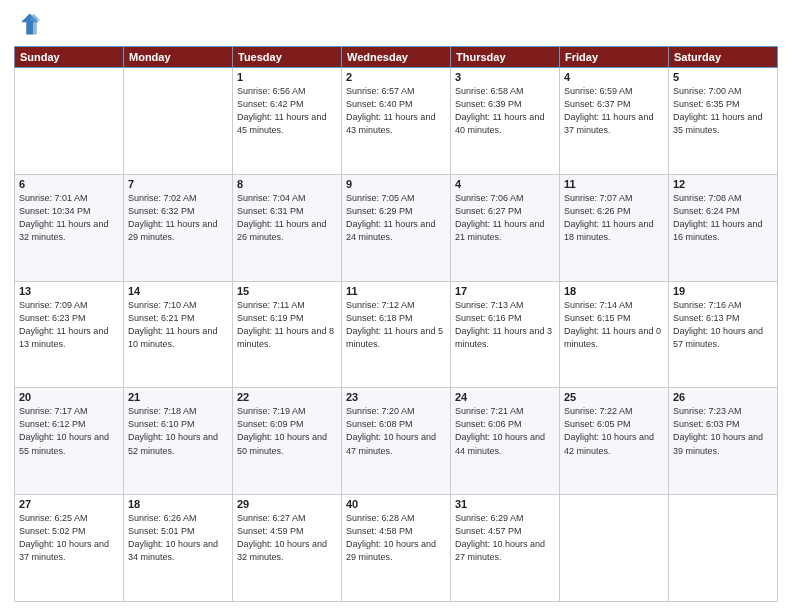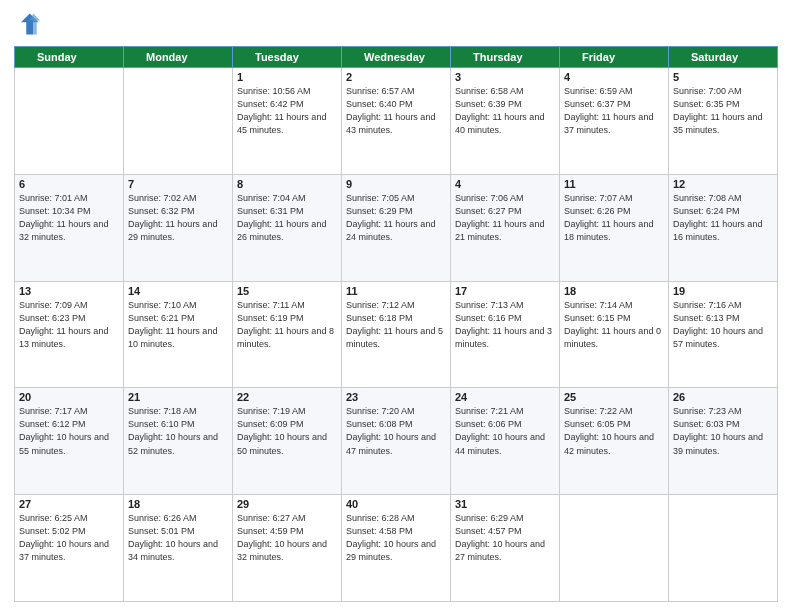--- a/index.html
+++ b/index.html
@@ -56,25 +56,25 @@
       margin-top: 2px;
     }
     .calendar {
       flex: 1;
       border: 1px solid #ccc;
       border-collapse: collapse;
       width: 100%;
       table-layout: fixed;
     }
     .calendar th {
-      background: #15803d;
+      background: #7f1d1d;
       color: #fff;
       font-size: 11px;
       font-weight: bold;
-      padding: 4px 22px;
+      padding: 4px 5px;
       border: 1px solid #5a9ad0;
       text-align: left;
     }
     .calendar td {
       border: 1px solid #ccc;
       vertical-align: top;
       padding: 3px 4px;
       font-size: 9.5px;
       color: #333;
       height: 85px;
@@ -134,21 +134,21 @@
           <th>Friday</th>
           <th>Saturday</th>
         </tr>
     </thead>
     <tbody id="calendar-body">
     <tr>
           <td class="empty-cell"></td>
           <td class="empty-cell"></td>
           <td>
             <span class="day-num">1</span>
-            <div class="day-info">Sunrise: 10:56 AM
+            <div class="day-info">Sunrise: 6:56 AM
 Sunset: 6:42 PM
 Daylight: 11 hours and 45 minutes.</div>
           </td>
           <td>
             <span class="day-num">2</span>
             <div class="day-info">Sunrise: 6:57 AM
 Sunset: 6:40 PM
 Daylight: 11 hours and 43 minutes.</div>
           </td>
           <td>

